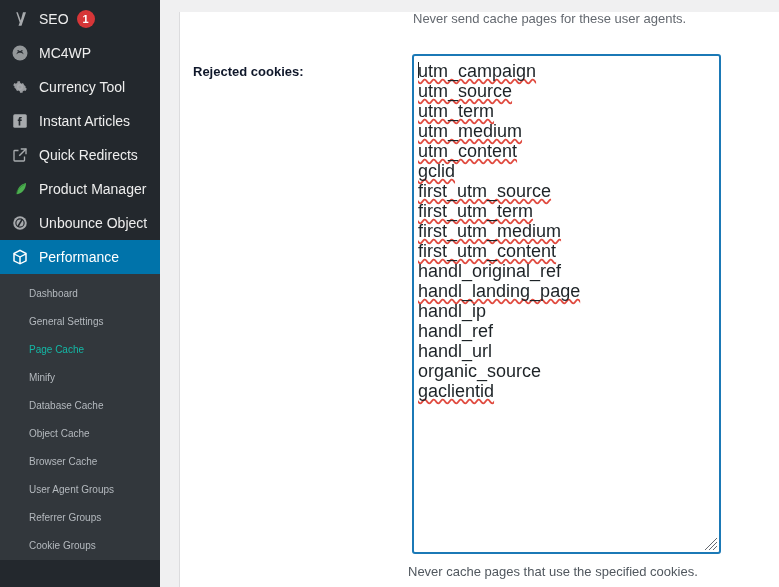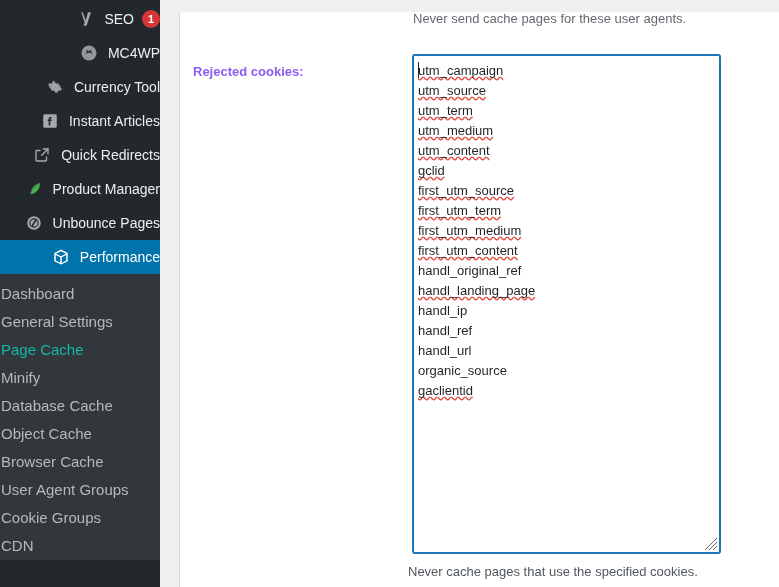--- a/index.html
+++ b/index.html
@@ -18,21 +18,20 @@
     width: 160px; height: 587px;
     background: #23282d;
     overflow: hidden;
   }
   .menu-item {
     display: flex; align-items: center;
     height: 34px; padding-left: 10px;
     color: #eee; font-size: 14px;
     position: relative;
     white-space: nowrap;
-    justify-content: flex-end;
   }
   .menu-item .mi-ico {
     width: 20px; height: 20px;
     margin-right: 9px;
     flex: 0 0 20px;
     display: flex; align-items: center; justify-content: center;
     color: #a7aaad;
   }
   .menu-item .mi-ico svg { display: block; }
   .menu-item .mi-label { font-size: 14px; line-height: 1; }
@@ -49,22 +48,22 @@
   .badge {
     display: inline-flex; align-items: center; justify-content: center;
     min-width: 18px; height: 18px; margin-left: 8px;
     border-radius: 9px; background: #d63638;
     color: #fff; font-size: 11px; font-weight: 600;
     padding: 0 5px;
   }
   #submenu { background: #32373c; padding: 6px 0 0 0; }
   .sub-item {
     display: block; height: 28px; line-height: 28px;
-    padding-left: 1px;
-    color: #b4b9be; font-size: 15px;
+    padding-left: 29px;
+    color: #b4b9be; font-size: 10px;
     white-space: nowrap;
   }
   .sub-item.current { color: #14b8a6; font-weight: normal; }
 
   
   #gutter {
     position: absolute; left: 160px; top: 0;
     width: 19px; height: 587px; background: #f0f0f1;
   }
   #content {
@@ -74,36 +73,36 @@
     border-left: 1px solid #dcdcde;
     margin-top: 12px;
   }
 
   .top-note {
     position: absolute; left: 233px; top: 0px;
     font-size: 13px; color: #646970; line-height: 14px;
   }
   .field-label {
     position: absolute; left: 13px; top: 52px;
-    font-size: 13px; font-weight: bold; color: #8b5cf6;
+    font-size: 13px; font-weight: bold; color: #0f172a;
   }
 
   
   #ta-wrap {
     position: absolute; left: 232px; top: 42px;
     width: 309px; height: 500px;
     border: 2px solid #1b79b6;
     border-radius: 3px;
     background: #fff;
     overflow: hidden;
   }
   #ta-lines {
     padding: 5px 0 0 4px;
     font-family: "Liberation Sans", sans-serif;
-    font-size: 13px;
+    font-size: 18px;
   }
   .ta-line {
     height: 20px; line-height: 20px;
     color: #1d2327;
     white-space: pre;
     position: relative;
     display: block;
     width: max-content;
   }
   .ta-line.sp {
@@ -197,42 +196,42 @@
           <span class="mi-label">Product Manager</span>
         </div>
         <div class="menu-item">
           <span class="mi-ico">
             <svg xmlns="http://www.w3.org/2000/svg" width="18" height="18" viewBox="0 0 24 24">
               <circle cx="12" cy="12" r="9" fill="currentColor"></circle>
               <path d="M9 17L15 7" stroke="#23282d" stroke-width="2"></path>
               <circle cx="12" cy="12" r="5.5" fill="none" stroke="#23282d" stroke-width="1.6"></circle>
             </svg>
           </span>
-          <span class="mi-label">Unbounce Pages</span>
+          <span class="mi-label">Unbounce Object</span>
         </div>
         <div class="menu-item active">
           <span class="mi-ico">
             <svg xmlns="http://www.w3.org/2000/svg" width="18" height="18" viewBox="0 0 24 24" fill="currentColor">
               <path d="M12 2L3 6.5v11L12 22l9-4.5v-11L12 2zm0 2.3l6.6 3.3L12 10.9 5.4 7.6 12 4.3zM5 9.3l6 3v7.2l-6-3V9.3zm8 10.2v-7.2l6-3v7.2l-6 3z"></path>
             </svg>
           </span>
           <span class="mi-label">Performance</span>
         </div>
       </div>
     <div id="submenu">
         <div class="sub-item">Dashboard</div>
         <div class="sub-item">General Settings</div>
         <div class="sub-item current">Page Cache</div>
         <div class="sub-item">Minify</div>
         <div class="sub-item">Database Cache</div>
         <div class="sub-item">Object Cache</div>
         <div class="sub-item">Browser Cache</div>
         <div class="sub-item">User Agent Groups</div>
+        <div class="sub-item">Referrer Groups</div>
         <div class="sub-item">Cookie Groups</div>
-        <div class="sub-item">CDN</div>
       </div>
   </div>
 
   <div id="gutter"></div>
 
   <div id="content">
 
     <div class="top-note">Never send cache pages for these user agents.</div>
 
     <div class="field-label">Rejected cookies:</div>

